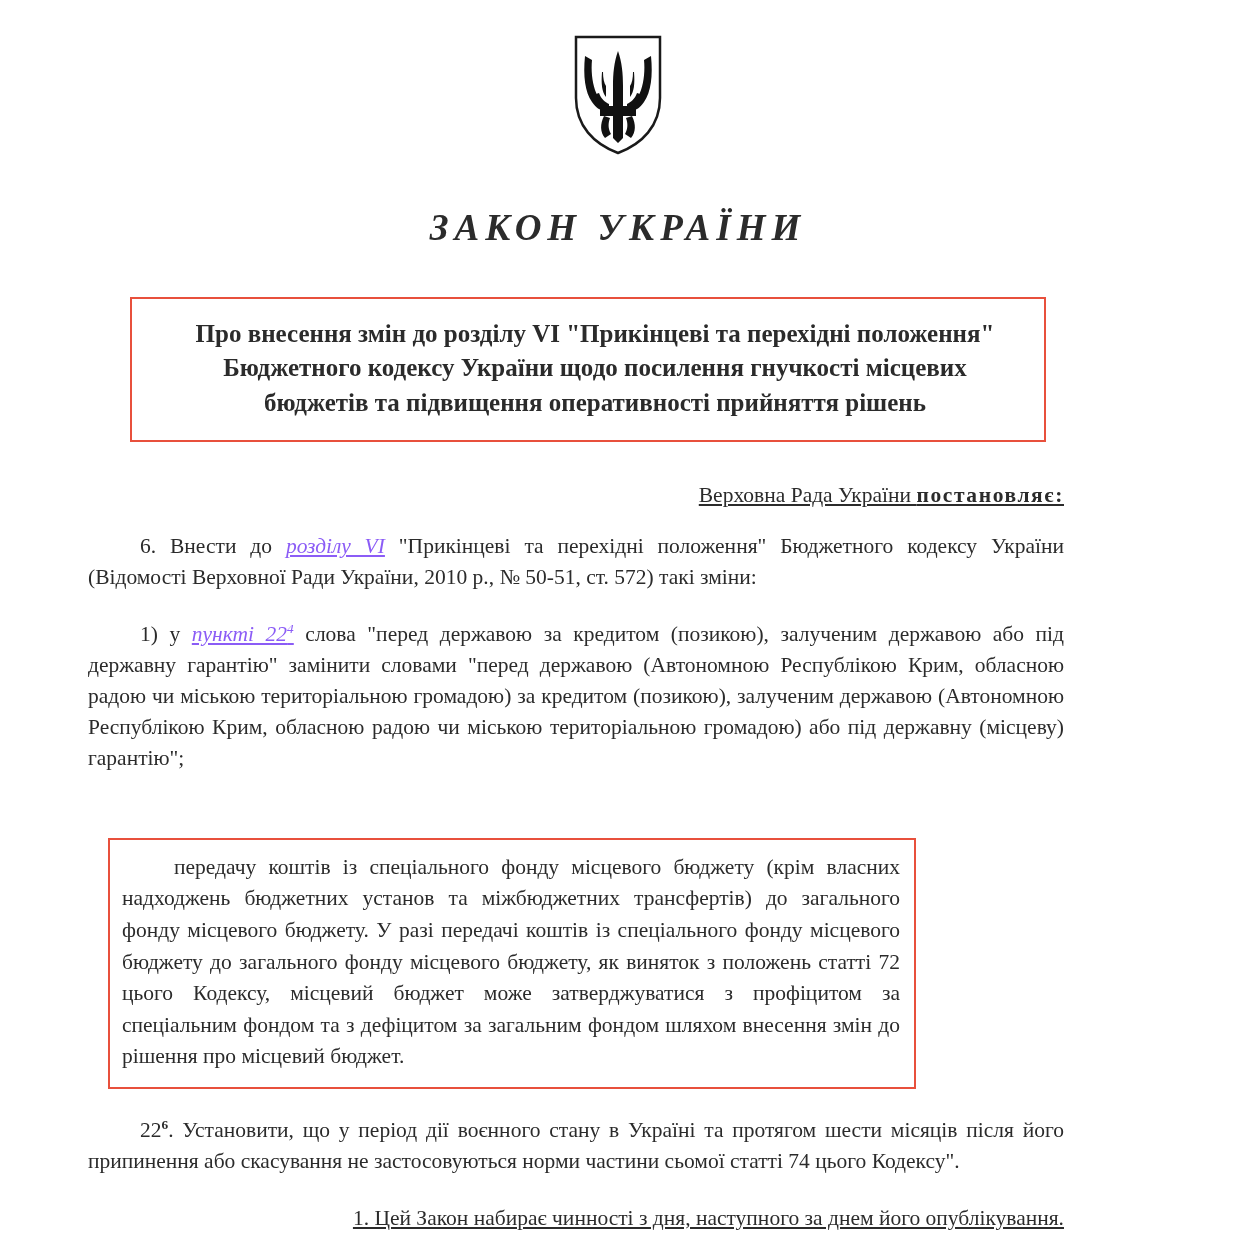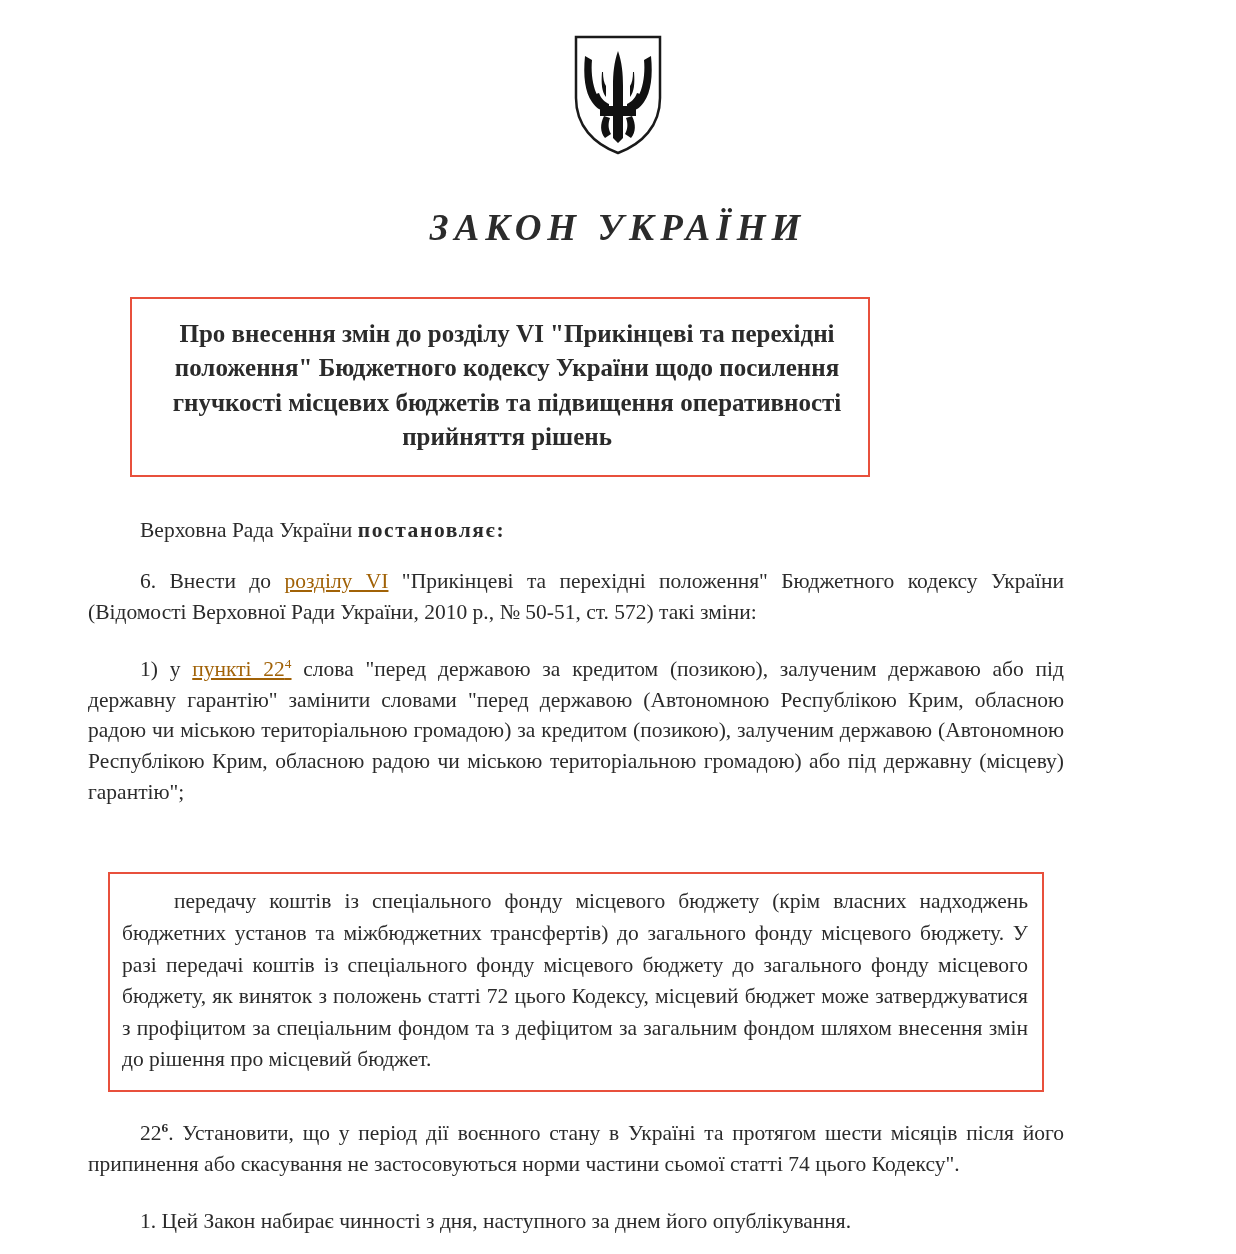--- a/index.html
+++ b/index.html
@@ -47,21 +47,21 @@
     color: #2b2b2b;
     margin-top: 52px;
     margin-bottom: 6px;
     line-height: 1.1;
   }
 
   
   .title-box {
     box-sizing: border-box;
     margin: 48px 190px 0 130px;
-    width: 740px;
+    width: 916px;
     border: 2px solid #e8503c;
     padding: 18px 26px 20px 40px;
     text-align: center;
   }
   .title-box p {
     margin: 0;
     font-family: "Liberation Serif", "DejaVu Serif", serif;
     font-weight: bold;
     font-size: 25px;
     line-height: 1.38;
@@ -74,47 +74,49 @@
   }
   p.para {
     margin: 0;
     font-size: 21.5px;
     line-height: 1.44;
     color: #2b2b2b;
     text-align: justify;
     text-indent: 52px;
   }
   p.para.nojust {
-    text-align: left;
+    text-align: right;
+    text-decoration: underline;
   }
   .gap-sm { height: 20px; }
   .gap-md { height: 26px; }
   .gap-lg { height: 38px; }
 
   .bold-spaced {
     font-weight: bold;
     letter-spacing: 1.6px;
   }
 
   a.doclink {
-    color: #a16207;
+    color: #8b5cf6;
     text-decoration: underline;
+    font-style: italic;
   }
   sup {
     font-size: 0.62em;
     vertical-align: super;
     line-height: 0;
   }
   sup.b { font-weight: bold; }
 
   
   .quote-box {
     box-sizing: border-box;
     margin: 0 172px 0 108px;
-    width: 936px;
+    width: 808px;
     border: 2px solid #e8503c;
     padding: 12px 14px 14px 12px;
   }
   .quote-box p {
     margin: 0;
     font-size: 21.5px;
     line-height: 1.47;
     color: #2b2b2b;
     text-align: justify;
     text-indent: 52px;

